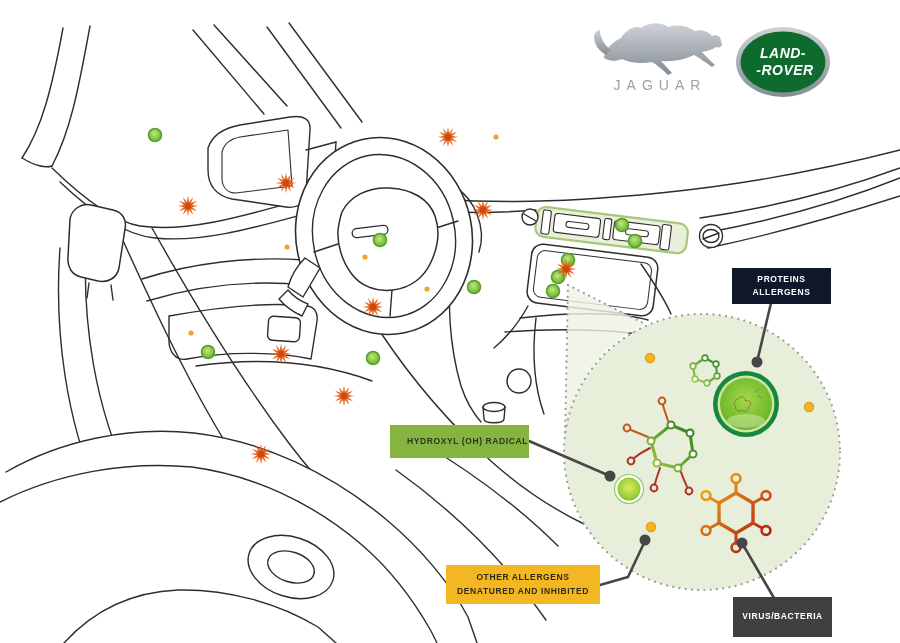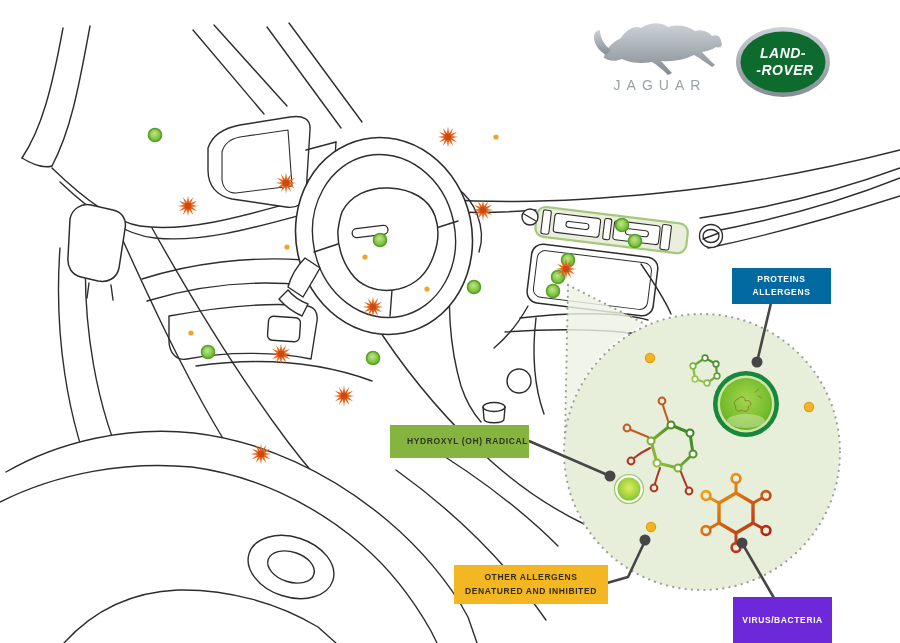--- a/index.html
+++ b/index.html
@@ -8,24 +8,24 @@
     background:#ffffff;font-family:"Liberation Sans", sans-serif;
   }
   #art{position:absolute;left:0;top:0;}
   .callout{
     position:absolute;box-sizing:border-box;display:flex;flex-direction:column;
     align-items:center;justify-content:center;text-align:center;
     font-weight:700;font-size:8.5px;letter-spacing:0.6px;line-height:1.55;
     font-family:"Liberation Sans", sans-serif;
   }
   .callout span{display:block;white-space:nowrap;}
-  #callout-proteins {left:732px;top:268px;width:99px;height:36px;background:#0369a1;color:#ffffff;}
+  #callout-proteins {left:732px;top:268px;width:99px;height:36px;background:#0f172a;color:#ffffff;}
   #callout-hydroxyl {left:390px;top:425px;width:139px;height:33px;background:#86b441;color:#2f3520;padding-left:16px;}
-  #callout-allergens{left:446px;top:565px;width:154px;height:39px;background:#f2b722;color:#322c14;margin-left:8px;}
-  #callout-virus    {left:733px;top:597px;width:99px;height:47px;background:#6d28d9;color:#ffffff;}
+  #callout-allergens{left:446px;top:565px;width:154px;height:39px;background:#f2b722;color:#322c14;}
+  #callout-virus    {left:733px;top:597px;width:99px;height:40px;background:#404040;color:#ffffff;}
 </style>
 </head>
 <body>
 
 <div id="stage">
 
 <svg id="art" width="900" height="643" viewBox="0 0 900 643" xmlns="http://www.w3.org/2000/svg">
   <defs>
     <radialGradient id="gGreen" cx="0.45" cy="0.4" r="0.75">
       <stop offset="0" stop-color="#c2e58a"></stop>

